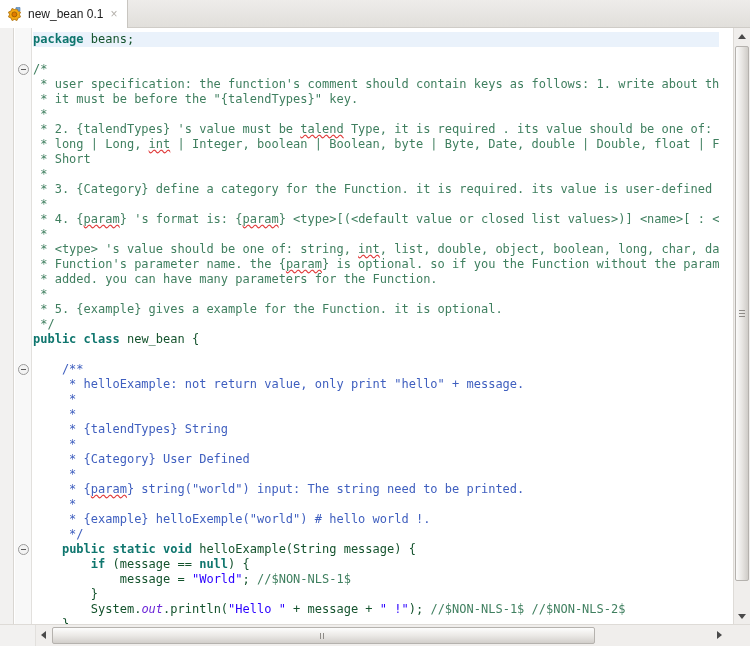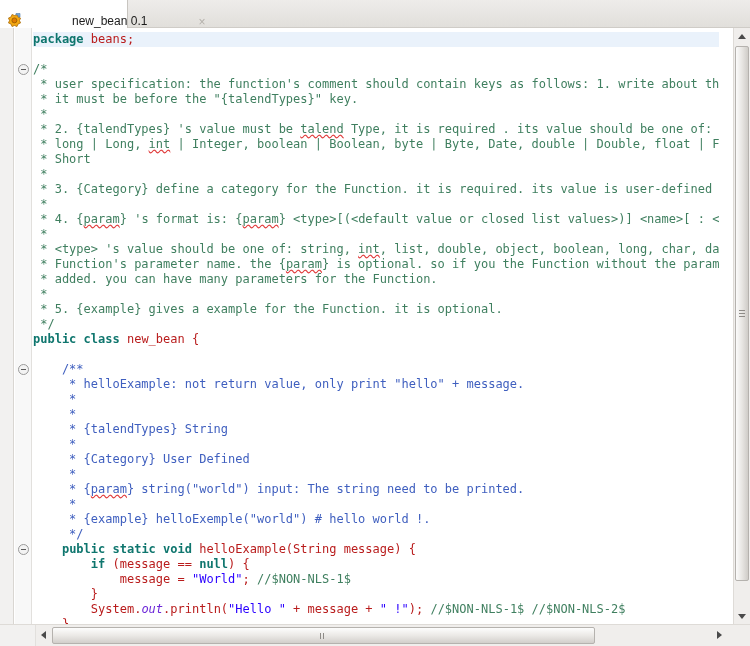--- a/index.html
+++ b/index.html
@@ -33,24 +33,23 @@
   }
   .tab {
     position: absolute;
     left: 0; top: 0;
     height: 28px;
     width: 128px;
     background: #ffffff;
     border-right: 1px solid #c8c5c0;
     box-sizing: border-box;
     display: flex;
-    align-items: flex-end;
+    align-items: center;
     padding-left: 6px;
     cursor: default;
-    gap: 44px;
   }
   .tab-icon {
     width: 16px; height: 16px;
     position: relative;
     flex: 0 0 auto;
     margin-right: 6px;
   }
   .tab-label {
     font-family: "Liberation Sans", sans-serif;
     font-size: 12px;
@@ -121,21 +120,21 @@
     background: #eaf2fb;
     width: 686px;
   }
 
   
   .kw   { color: #0f766e; font-weight: bold; }
   .cmt  { color: #3f7f5f; }
   .doc  { color: #3f5fbf; }
   .str  { color: #2a00ff; }
   .fld  { color: #6d28d9; font-style: italic; }
-  .pln  { color: #b91c1c; }
+  .pln  { color: #14532d; }
 
   
   .sq {
     text-decoration: underline wavy #e03a3a;
     text-decoration-skip-ink: none;
   }
 
   
   .foldmark {
     position: absolute;

